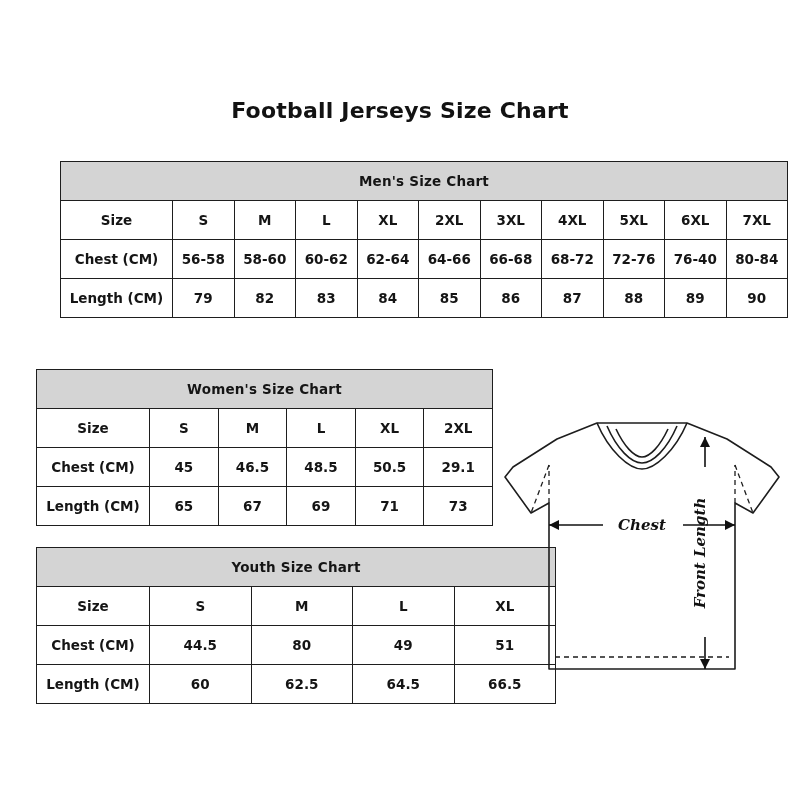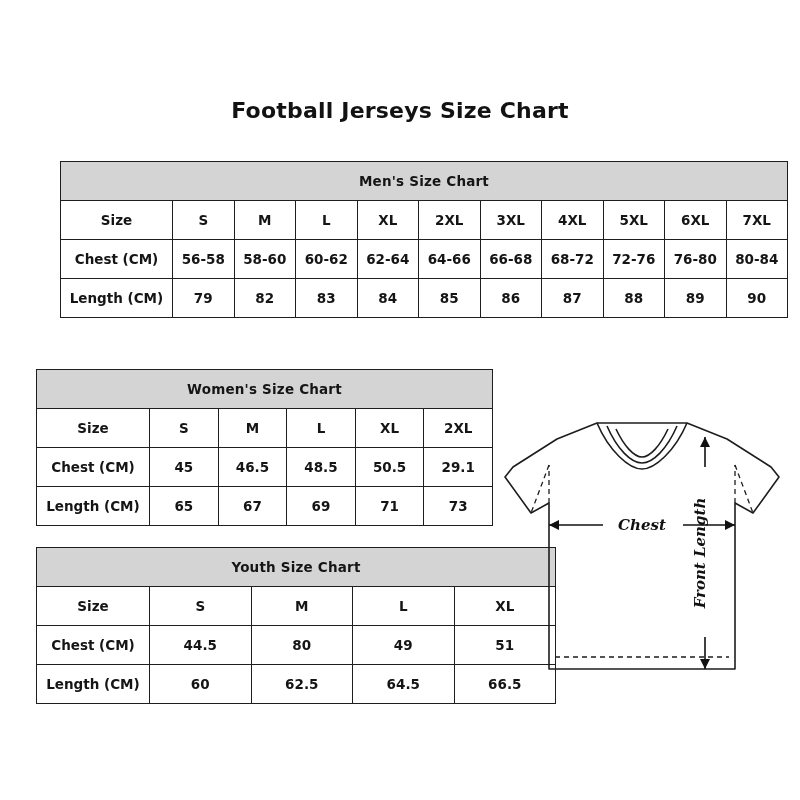--- a/index.html
+++ b/index.html
@@ -149,21 +149,21 @@
         <tr>
           <td class="row-label">Chest (CM)</td>
           <td>56-58</td>
           <td>58-60</td>
           <td>60-62</td>
           <td>62-64</td>
           <td>64-66</td>
           <td>66-68</td>
           <td>68-72</td>
           <td>72-76</td>
-          <td>76-80</td>
+          <td>76-40</td>
           <td>80-84</td>
         </tr>
         <tr>
           <td class="row-label">Length (CM)</td>
           <td>79</td>
           <td>82</td>
           <td>83</td>
           <td>84</td>
           <td>85</td>
           <td>86</td>

